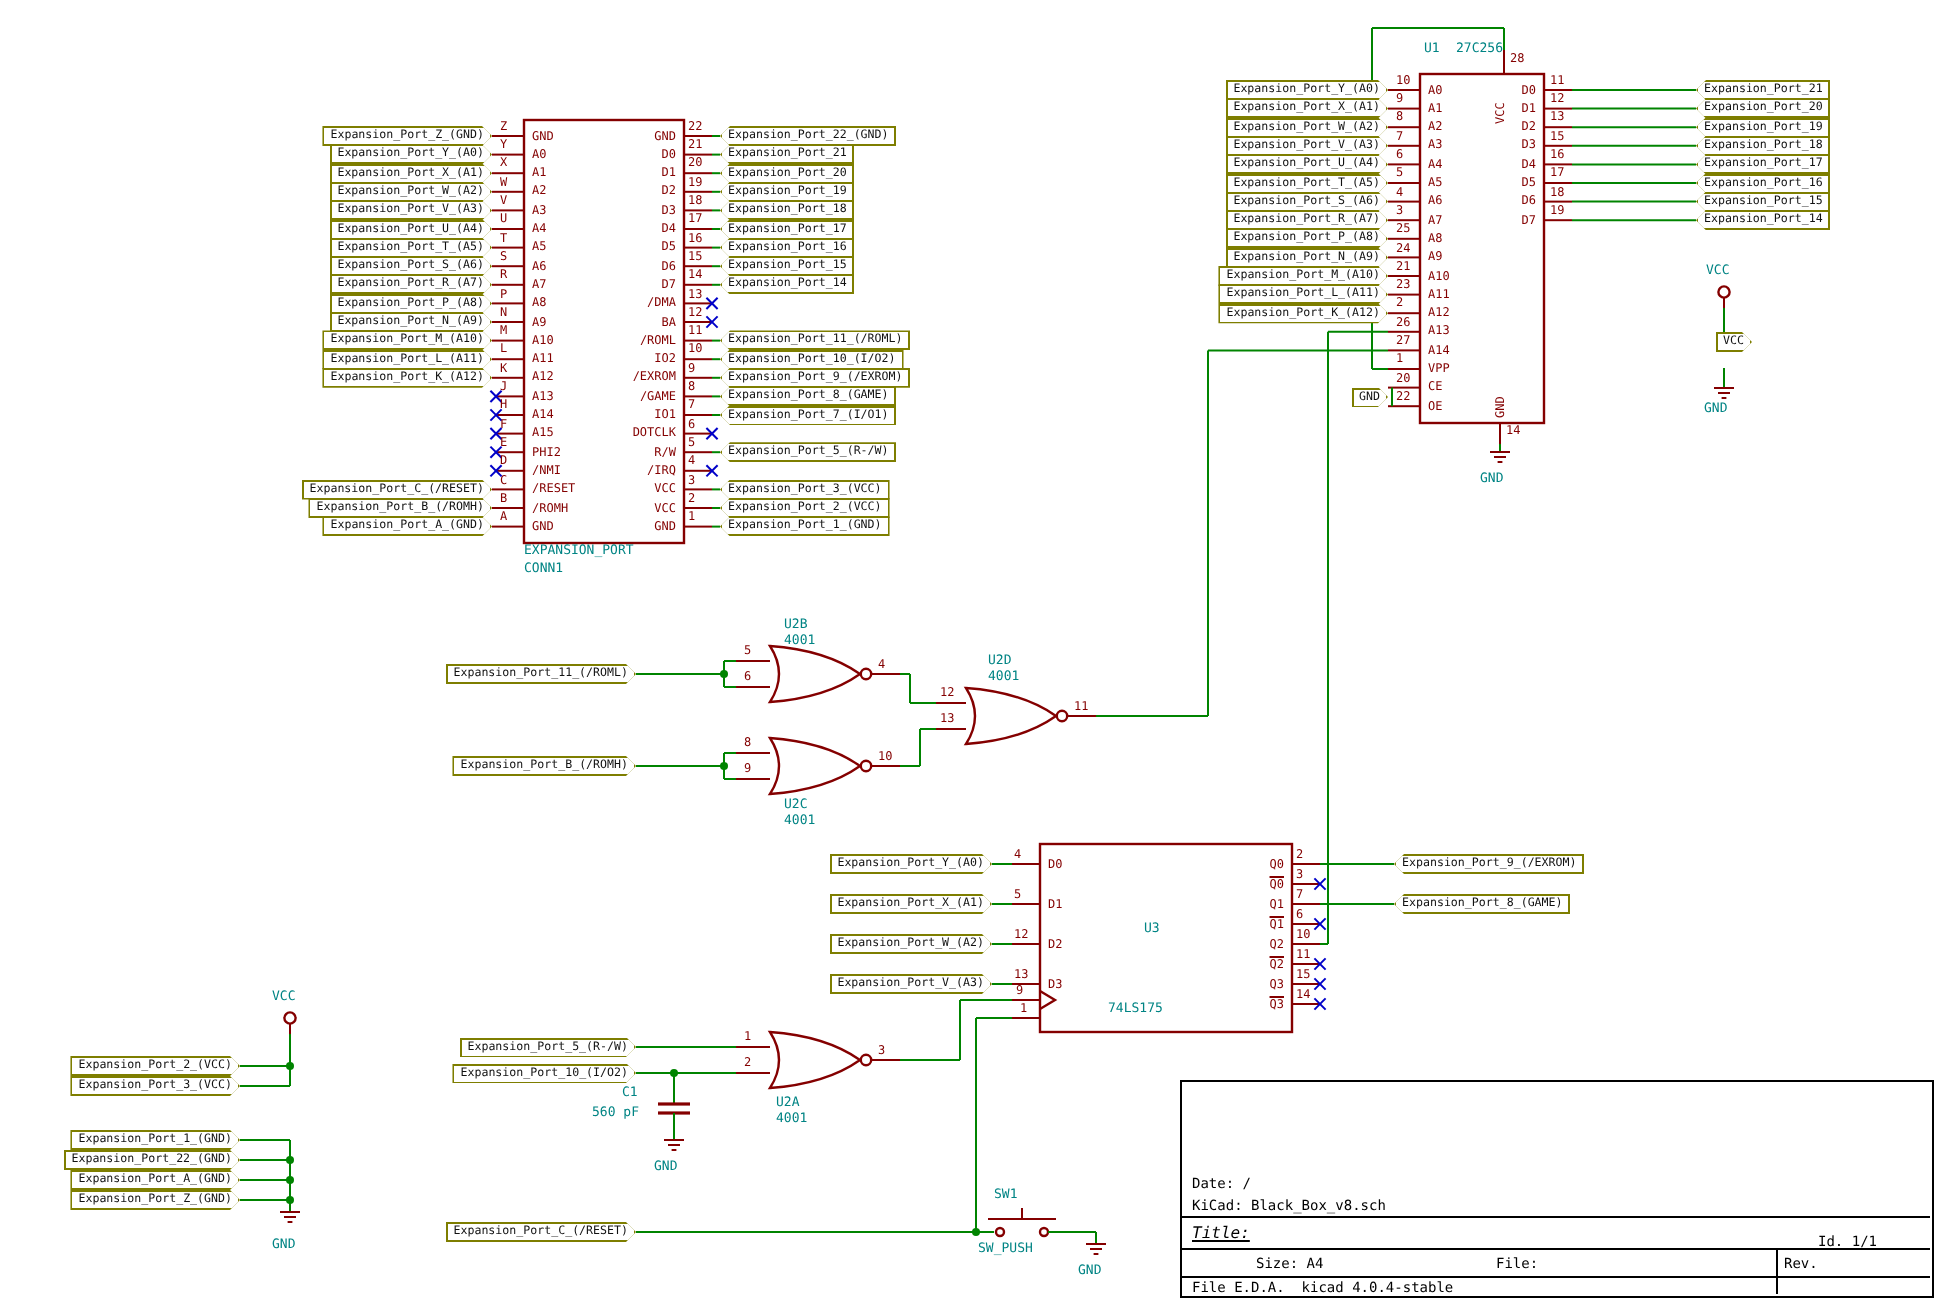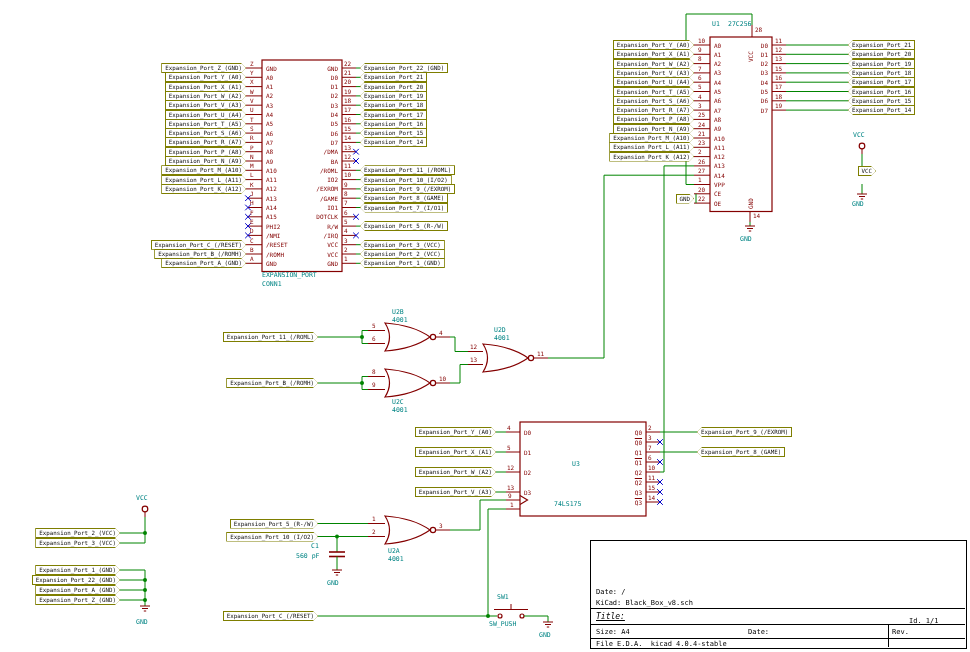--- a/index.html
+++ b/index.html
@@ -324,22 +324,22 @@
   <div class="t pwr" style="left:740px;top:236px;">GND</div>
 
   <div class="box" style="left:590px;top:540px;width:375px;height:107px;"></div>
   <div class="line" style="left:590px;top:608px;width:375px;"></div>
   <div class="line" style="left:590px;top:624px;width:375px;"></div>
   <div class="line" style="left:590px;top:638px;width:375px;"></div>
   <div class="vline" style="left:888px;top:624px;height:23px;"></div>
   <div class="tb" style="left:596px;top:588px;">Date: /</div>
   <div class="tb" style="left:596px;top:599px;">KiCad: Black_Box_v8.sch</div>
   <div class="tb big" style="left:596px;top:612px;">Title:</div>
-  <div class="tb" style="left:596px;top:628px;">Size: A4</div>
-  <div class="tb" style="left:748px;top:628px;">Date: </div>
+  <div class="tb" style="left:628px;top:628px;">Size: A4</div>
+  <div class="tb" style="left:748px;top:628px;">File: </div>
   <div class="tb" style="left:892px;top:628px;">Rev. </div>
   <div class="tb" style="left:596px;top:640px;">File E.D.A.  kicad 4.0.4-stable</div>
   <div class="tb" style="left:892px;top:617px;margin-left:17px;">Id. 1/1</div>
 <div class="hl pr" style="top: 63px; right: 724px;">
       <span>Expansion_Port_Z_(GND)</span>
     </div>
     <div class="t num" style="left: 250px; top: 59.8px;">Z</div>
     <div class="t pname" style="left: 266px; top: 64.5px;">GND</div>
     <div class="t num" style="left: 344px; top: 59.8px;">22</div>
     <div class="t pname" style="right: 632px; top: 64.5px;">GND</div>

